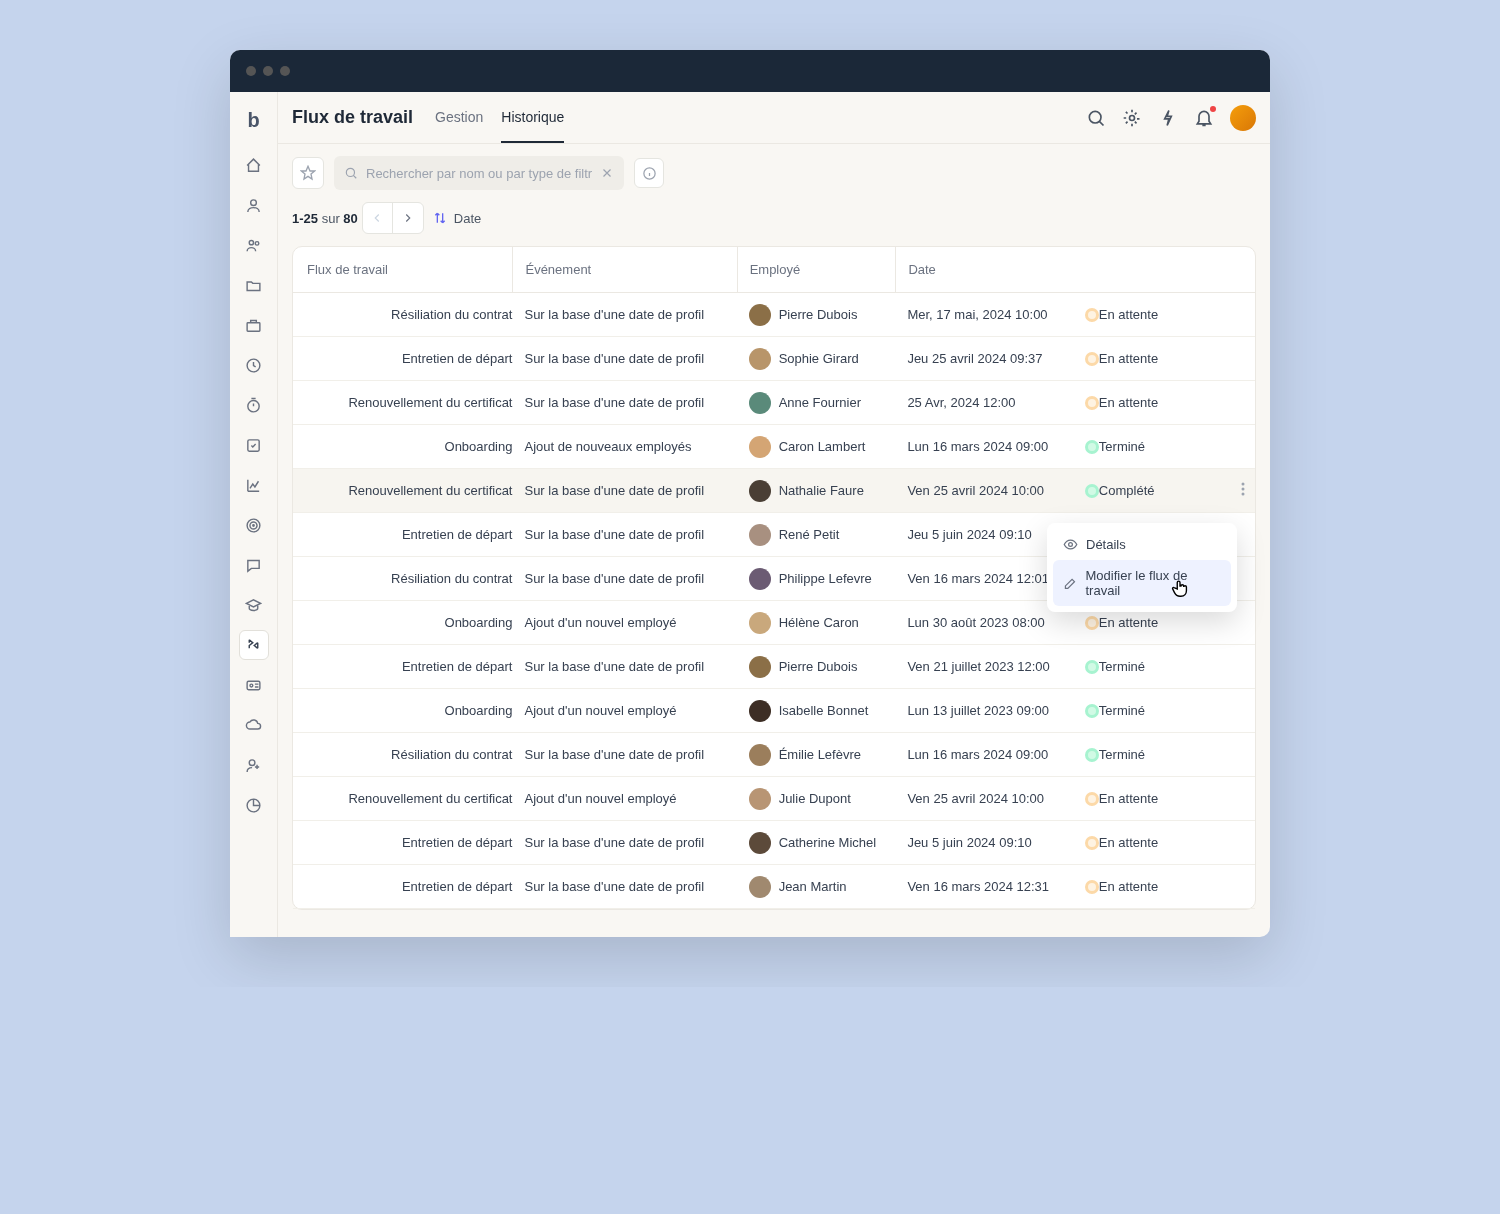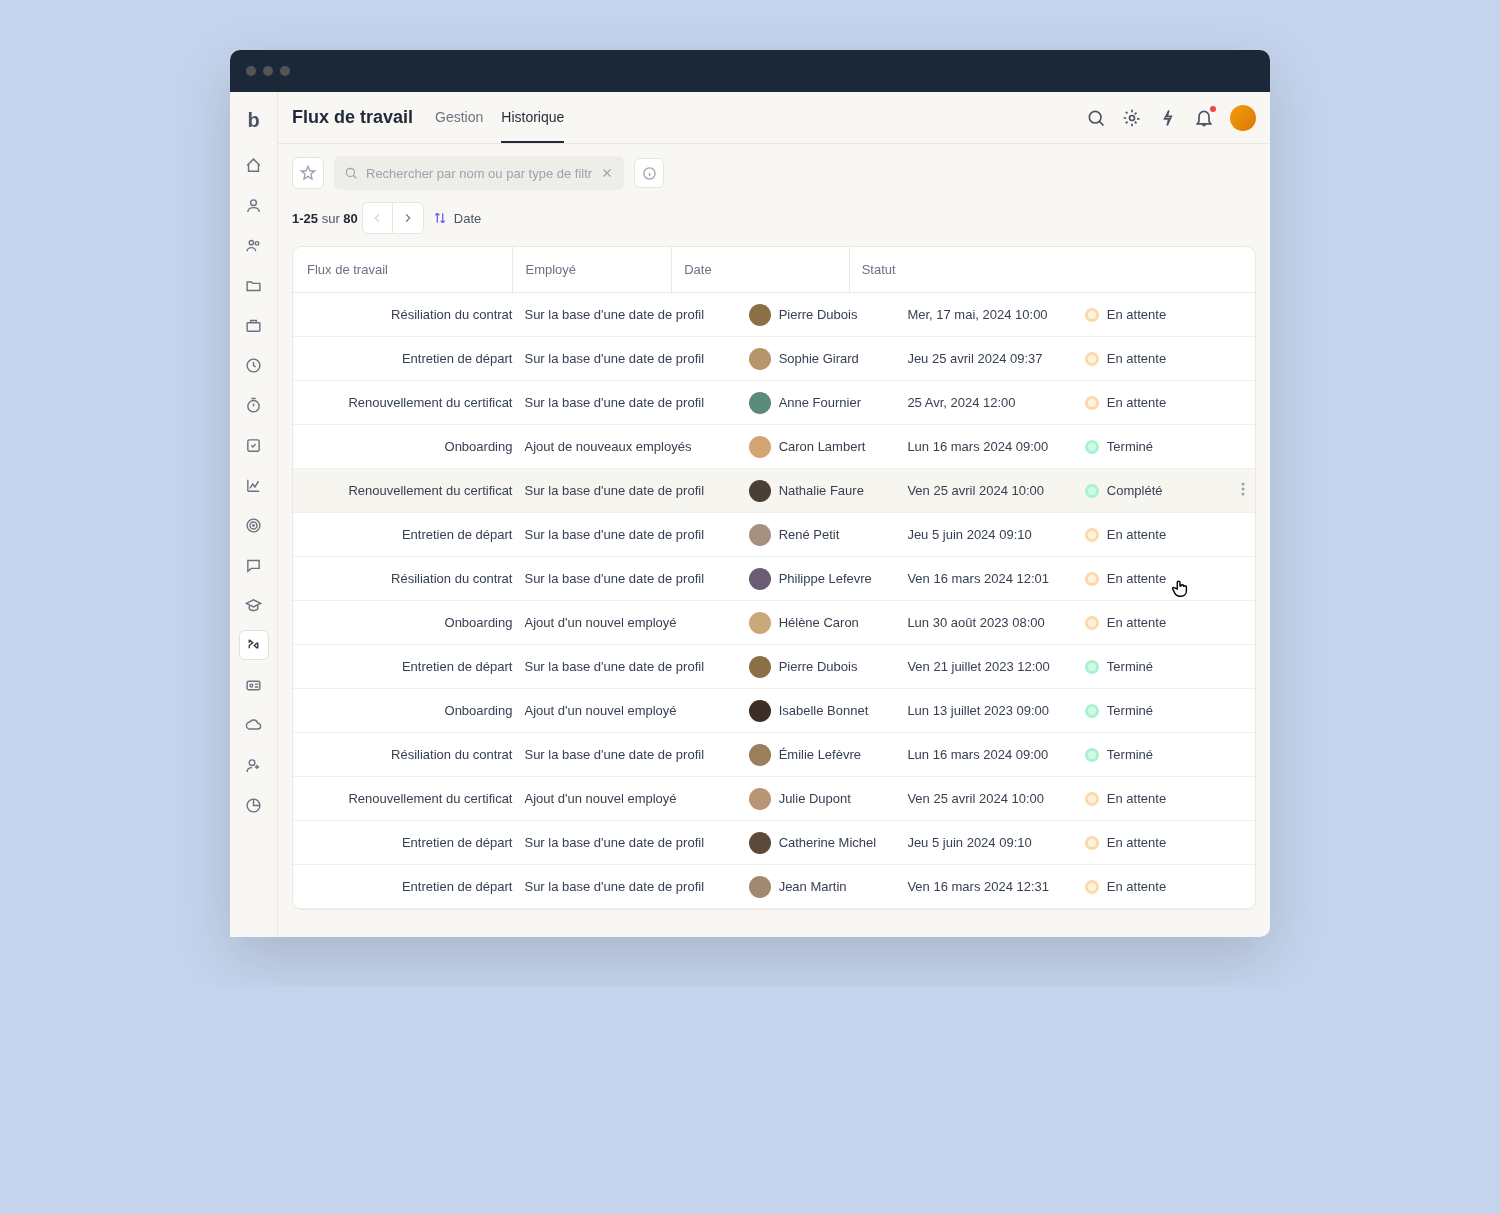--- a/index.html
+++ b/index.html
@@ -45,21 +45,21 @@
 .col-evt { width: 24%; border-left: 1px solid #ebe8e2; padding-left: 12px; height: 100%; display: flex; align-items: center; }
 .col-emp { width: 17%; border-left: 1px solid #ebe8e2; padding-left: 12px; height: 100%; display: flex; align-items: center; }
 .col-date { width: 19%; border-left: 1px solid #ebe8e2; padding-left: 12px; height: 100%; display: flex; align-items: center; }
 .col-stat { width: 18%; border-left: 1px solid #ebe8e2; padding-left: 12px; height: 100%; display: flex; align-items: center; }
 .row { display: flex; padding: 0 14px; height: 44px; align-items: center; border-bottom: 1px solid #f1efe9; font-size: 13px; color: #374151; position: relative; }
 .row.highlighted { background: #f7f5f0; }
 .cell-flux { width: 22%; text-align: right; }
 .cell-evt { width: 24%; padding-left: 12px; }
 .cell-emp { width: 17%; padding-left: 12px; display: flex; align-items: center; gap: 8px; }
 .cell-date { width: 19%; padding-left: 12px; }
-.cell-stat { width: 18%; padding-left: 12px; display: flex; align-items: center; gap: 8px; }
+.cell-stat { width: 18%; padding-left: 12px; display: flex; align-items: center; }
 .emp-avatar { width: 22px; height: 22px; border-radius: 50%; flex-shrink: 0; }
 .status-dot { width: 14px; height: 14px; border-radius: 50%; border: 3px solid; }
 .status-pending { border-color: #fcd9a8; background: #fef3e2; }
 .status-done { border-color: #a7f3d0; background: #d1fae5; }
 .row-menu-btn { position: absolute; right: 10px; color: #9ca3af; cursor: pointer; }
 .context-menu { position: absolute; right: 18px; top: 276px; background: #fff; border-radius: 8px; box-shadow: 0 10px 30px rgba(0,0,0,0.15); padding: 6px; width: 190px; z-index: 10; }
 .menu-item { display: flex; align-items: center; gap: 8px; padding: 8px 10px; font-size: 13px; color: #374151; border-radius: 6px; cursor: pointer; }
 .menu-item.hovered { background: #eef2ff; }
 .menu-item svg { width: 15px; height: 15px; color: #6b7280; }
 .cursor-hand { position: absolute; right: 64px; top: 330px; width: 22px; height: 22px; z-index: 11; }
@@ -241,23 +241,23 @@
         <div class="sort-btn">
           <svg class="sort-icon" viewBox="0 0 24 24" fill="none" stroke="currentColor" stroke-width="2">
               <path d="M8 5v14M8 5L5 8m3-3l3 3M16 19V5m0 14l3-3m-3 3l-3-3"></path>
             </svg>
           <span>Date</span>
         </div>
       </div>
       <div class="table-wrap">
         <div class="thead">
           <div class="col-flux">Flux de travail</div>
+          <div class="col-evt">Événement</div>
           <div class="col-emp">Employé</div>
           <div class="col-date">Date</div>
-          <div class="col-stat">Statut</div>
         </div>
         <div id="rows">
             <div class="row">
               <div class="cell-flux">Résiliation du contrat</div>
               <div class="cell-evt">Sur la base d'une date de profil</div>
               <div class="cell-emp">
                 <div class="emp-avatar" style="background:#8b6f47"></div>
                 <span>Pierre Dubois</span>
               </div>
               <div class="cell-date">Mer, 17 mai, 2024 10:00</div>
@@ -434,19 +434,34 @@
                 <div class="emp-avatar" style="background:#a0896f"></div>
                 <span>Jean Martin</span>
               </div>
               <div class="cell-date">Ven 16 mars 2024 12:31</div>
               <div class="cell-stat">
                 <div class="status-dot status-pending"></div>
                 <span>En attente</span>
               </div>
             </div>
           </div>
+        <div class="context-menu">
+          <div class="menu-item">
+            <svg viewBox="0 0 24 24" fill="none" stroke="currentColor" stroke-width="2">
+                <path d="M2 12s3.5-7 10-7 10 7 10 7-3.5 7-10 7-10-7-10-7z"></path>
+                <circle cx="12" cy="12" r="3"></circle>
+              </svg>
+            <span>Détails</span>
+          </div>
+          <div class="menu-item hovered">
+            <svg viewBox="0 0 24 24" fill="none" stroke="currentColor" stroke-width="2">
+                <path d="M4 20h4L19 9l-4-4L4 16z"></path>
+              </svg>
+            <span>Modifier le flux de travail</span>
+          </div>
+        </div>
         <svg class="cursor-hand" viewBox="0 0 24 24" fill="#fff" stroke="#000" stroke-width="1.5">
             <path d="M9 11V6a1.5 1.5 0 013 0v4h1a1.5 1.5 0 013 0v1a1.5 1.5 0 013 0v4c0 3-2 6-6 6h-1c-3 0-5-2-6-4l-2-4c-.5-1 .5-2 1.5-1.5L9 13z"></path>
           </svg>
       </div>
     </div>
   </div>
 </div>
 
 </body></html>

